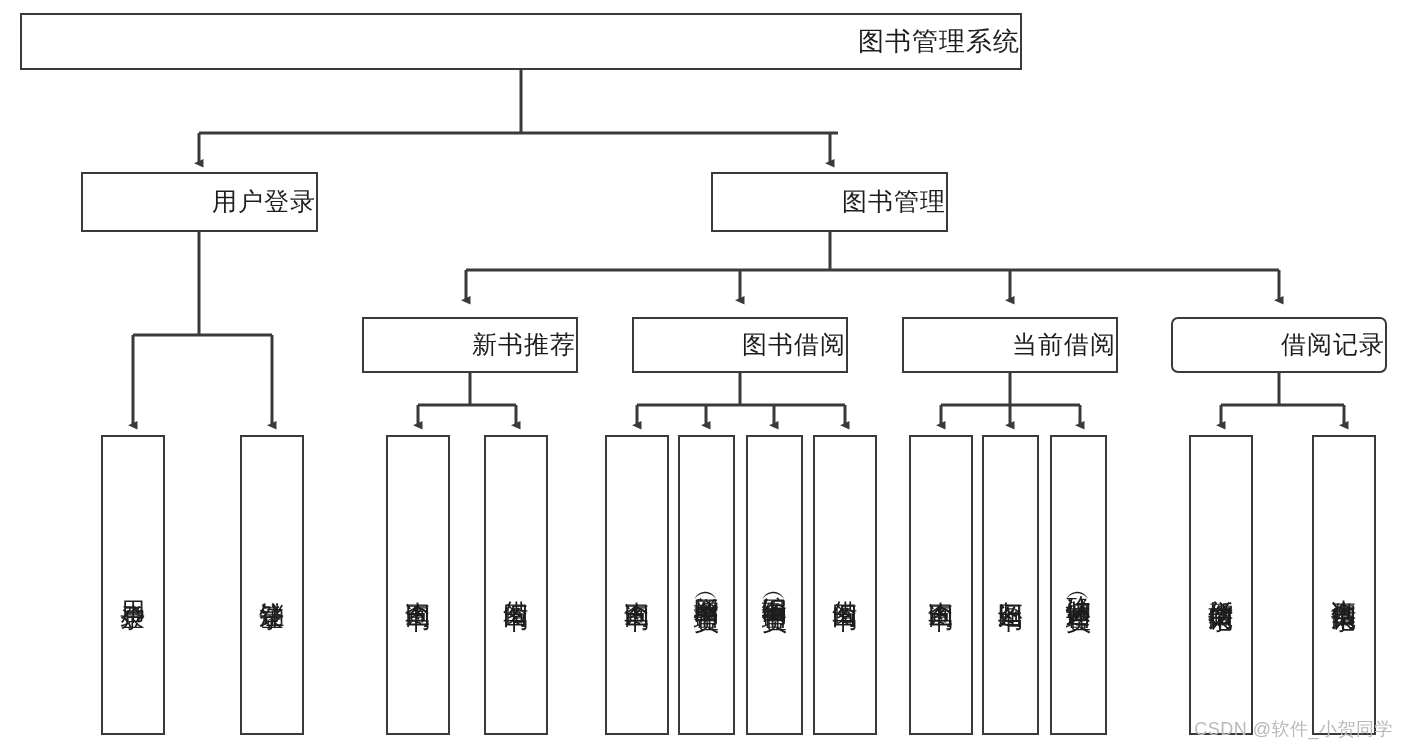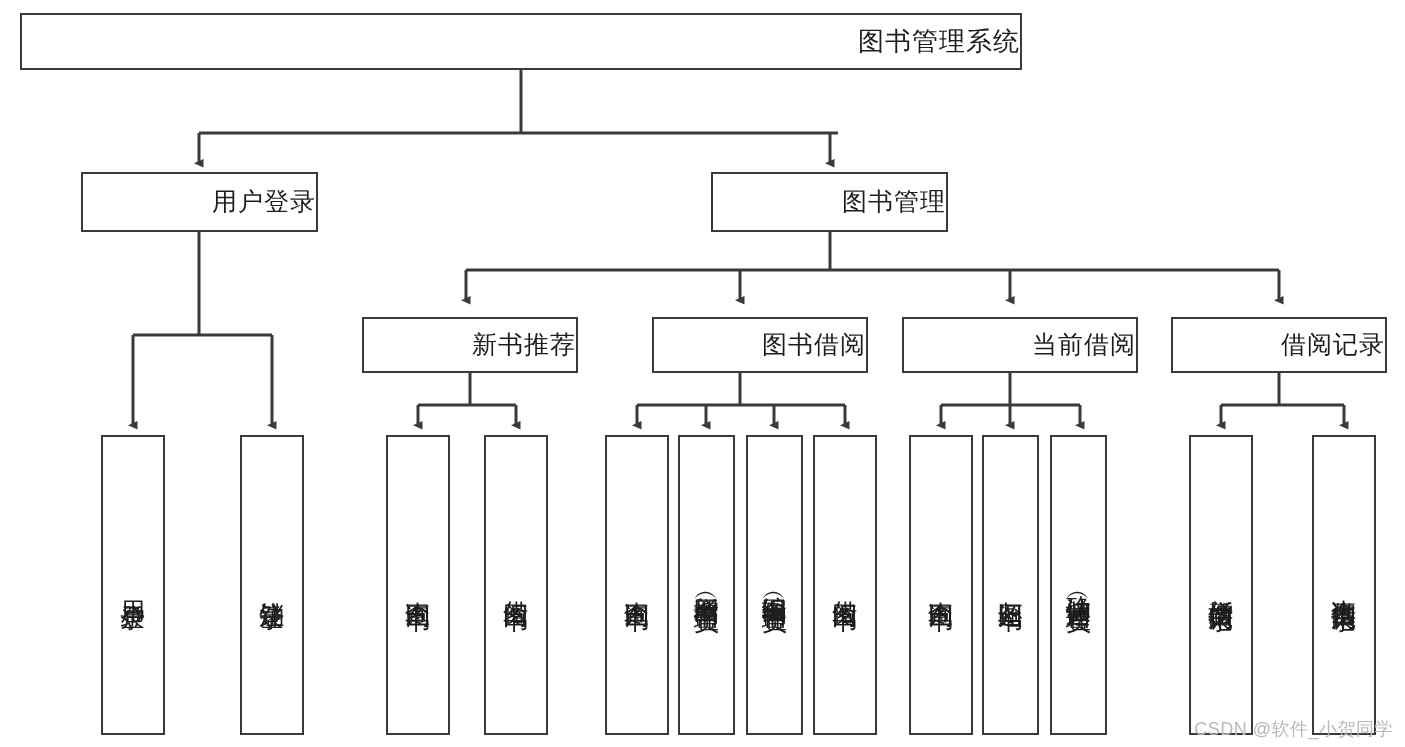--- a/index.html
+++ b/index.html
@@ -122,27 +122,27 @@
   <div class="node horiz" style="left:81px;top:172px;width:237px;height:60px;">
     <span>用户登录</span>
   </div>
   <div class="node horiz" style="left:711px;top:172px;width:237px;height:60px;">
     <span>图书管理</span>
   </div>
 
   <div class="node horiz" style="left:362px;top:317px;width:216px;height:56px;">
     <span>新书推荐</span>
   </div>
-  <div class="node horiz" style="left:632px;top:317px;width:216px;height:56px;margin-left:20px;">
+  <div class="node horiz" style="left:632px;top:317px;width:216px;height:56px;">
     <span>图书借阅</span>
   </div>
-  <div class="node horiz" style="left:902px;top:317px;width:236px;height:56px;padding-left:21px;">
+  <div class="node horiz" style="left:902px;top:317px;width:216px;height:56px;padding-left:21px;">
     <span>当前借阅</span>
   </div>
-  <div class="node horiz" style="left:1171px;top:317px;width:216px;height:56px;">
+  <div class="node horiz" style="left:1171px;top:317px;width:216px;height:56px;border-radius:7px;">
     <span>借阅记录</span>
   </div>
 
   <div class="node vert" style="left:101px;top:435px;width:64px;height:300px;">
     <span class="vert-label">用户登录</span>
   </div>
   <div class="node vert" style="left:240px;top:435px;width:64px;height:300px;">
     <span class="vert-label">注销登录</span>
   </div>
 

